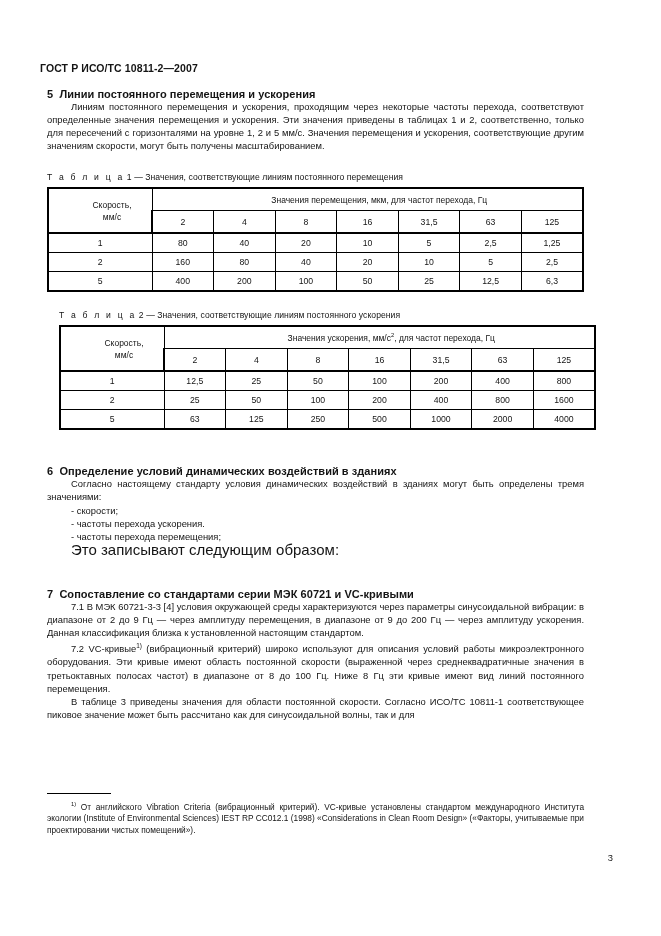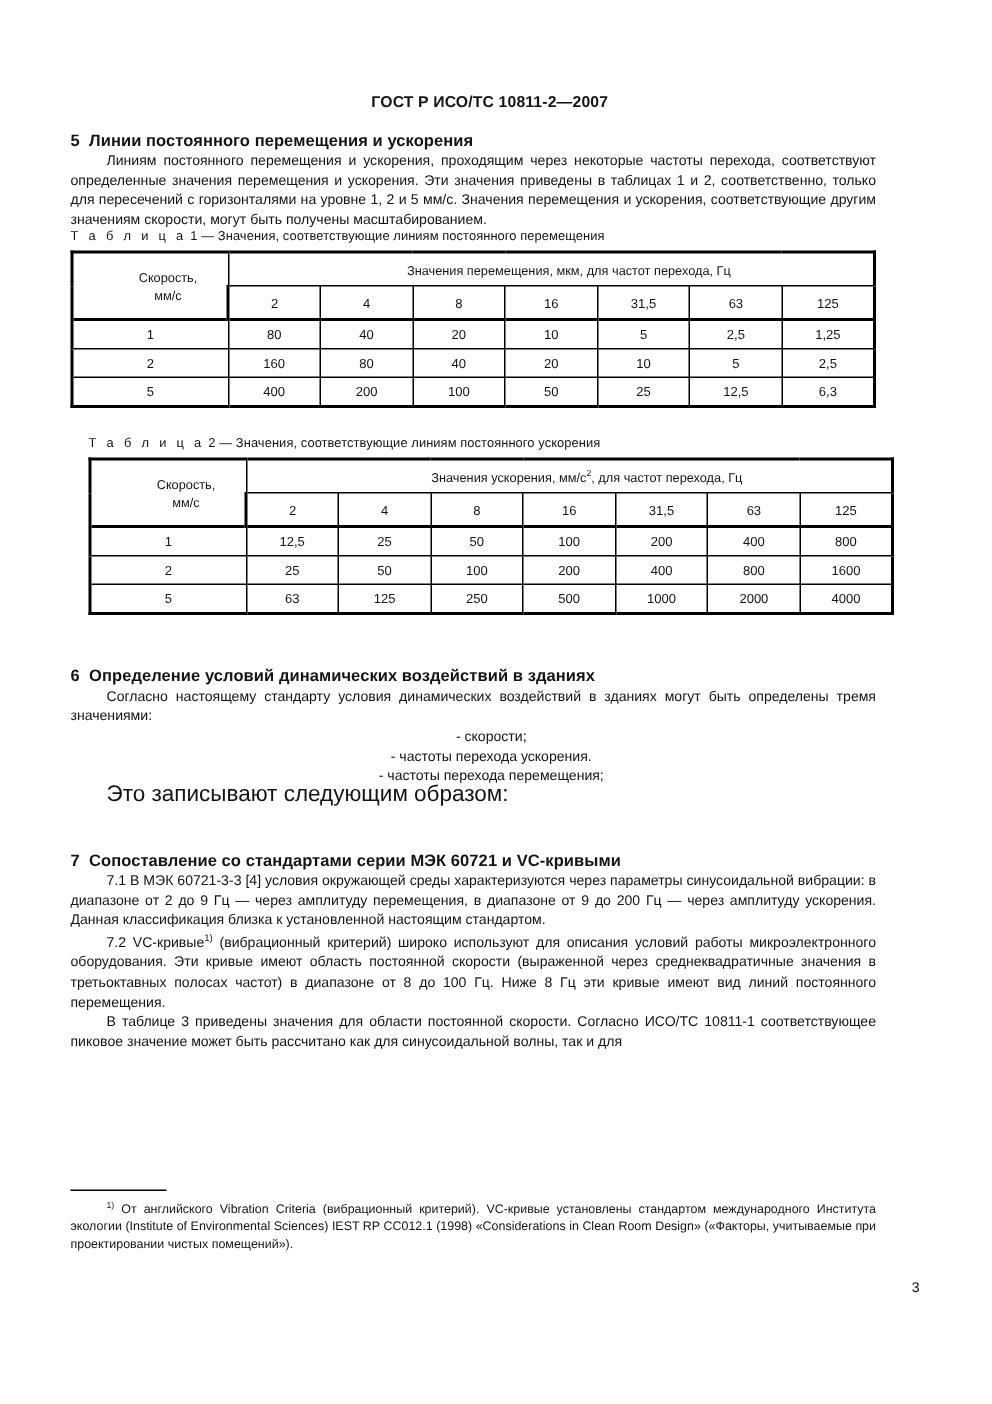--- a/index.html
+++ b/index.html
@@ -20,21 +20,21 @@
     overflow: hidden;
     box-sizing: border-box;
   }
 
   
   .running-header {
     position: absolute;
     top: 62px;
     left: 40px;
     right: 48px;
-    text-align: center;
+    text-align: left;
     font-size: 10.5px;
     font-weight: bold;
     letter-spacing: 0.1px;
     white-space: nowrap;
   }
 
   
   .content {
     position: absolute;
     top: 88px;
@@ -63,21 +63,21 @@
     hyphens: manual;
   }
   p.indent { text-indent: 24px; }
 
   .para-gap-1 { margin-top: 13px; }
   .list-line {
     font-size: 9.4px;
     line-height: 13.1px;
     margin: 0;
     padding-left: 24px;
-    text-align: center;
+    text-align: left;
   }
   .plain-line {
     font-size: 15px;
     line-height: 13.1px;
     margin: 0;
     text-align: left;
   }
   .plain-line.ind { padding-left: 24px; }
 
   
@@ -134,21 +134,21 @@
   }
   table.gost tr th:last-child,
   table.gost tr td:last-child {
     border-right: 2px solid #000000;
   }
   table.gost tbody tr:last-child td {
     border-bottom: 2px solid #000000;
   }
   sup.sup { font-size: 0.68em; vertical-align: super; }
 
-  .tbl-block-1 { }
+  .tbl-block-1 { margin-top: 20px; }
   .tbl-block-2 { margin-top: 18px; margin-left: 12px; }
 
   
   .footnote-area {
     position: absolute;
     left: 47px;
     top: 793px;
     width: 537px;
   }
   .footnote-rule {

